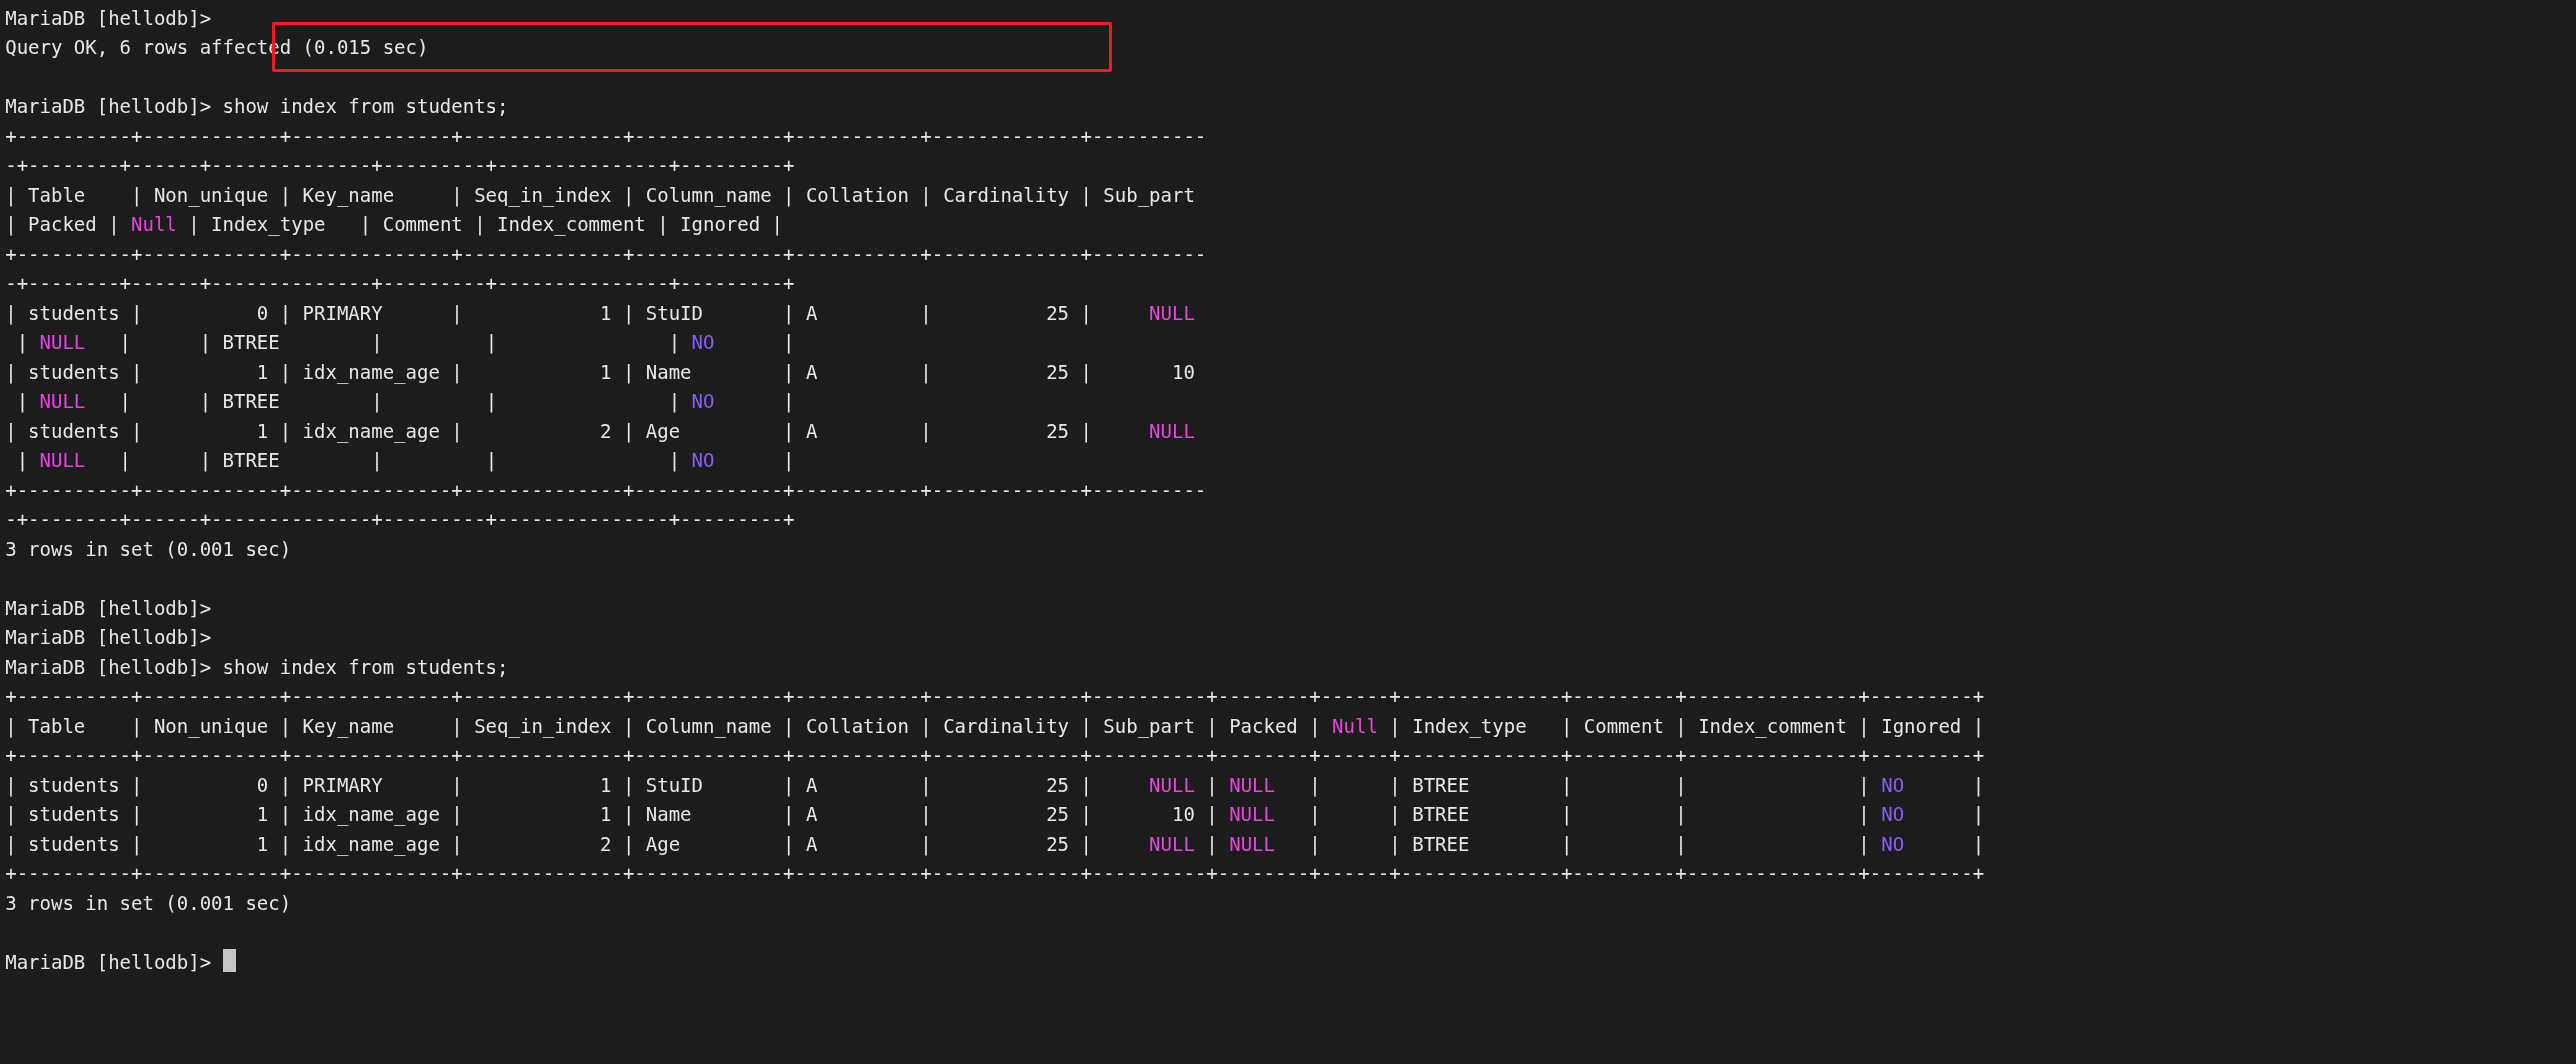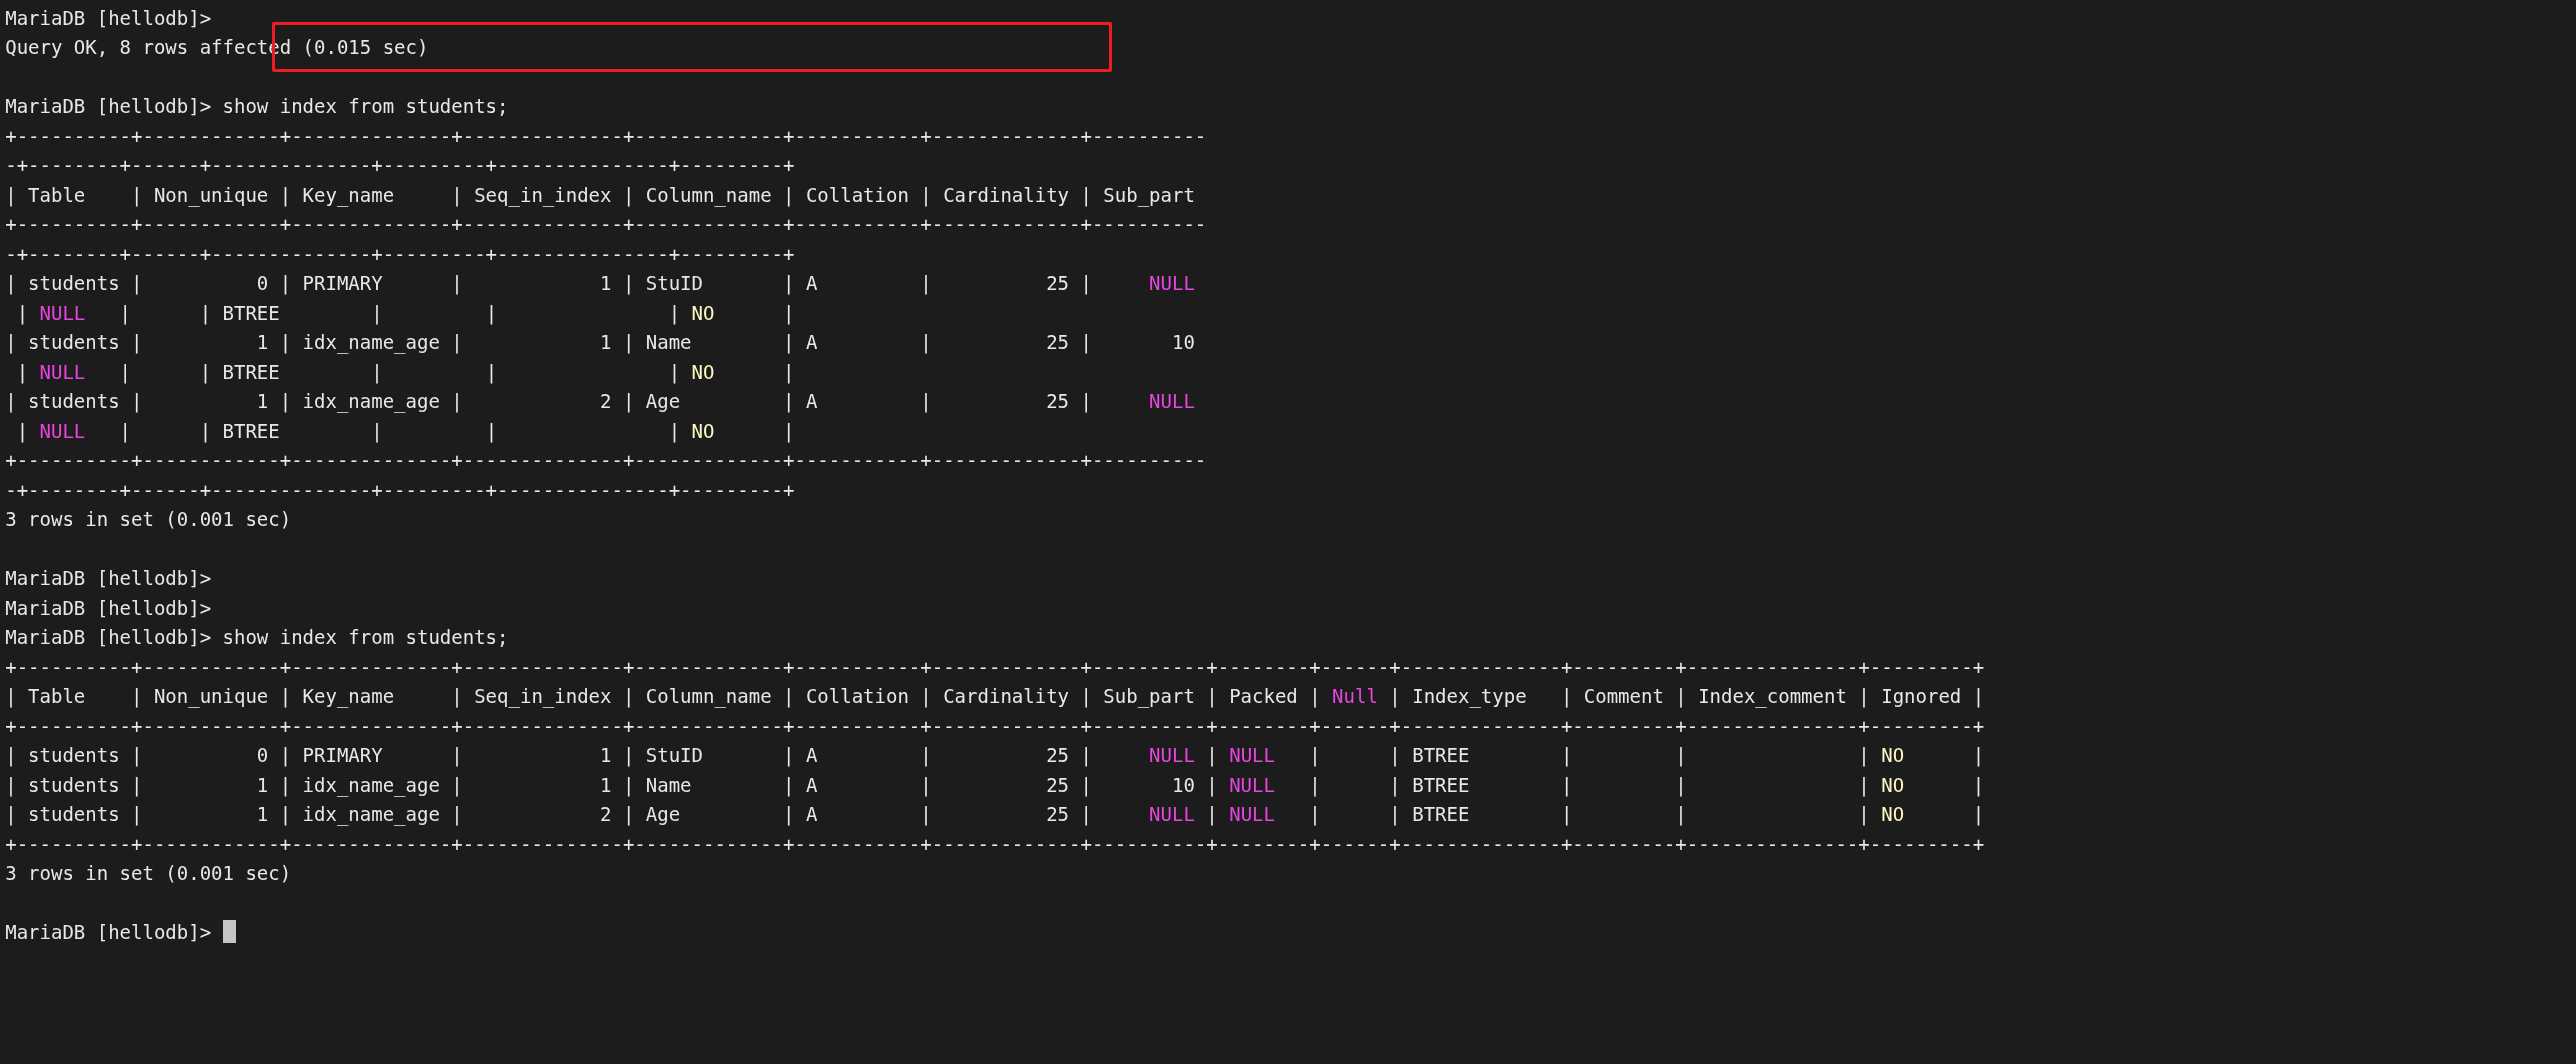--- a/index.html
+++ b/index.html
@@ -26,21 +26,21 @@
     letter-spacing: 0px;
   }
   .line {
     white-space: pre;
     height: 29.5px;
     font-variant-ligatures: none;
   }
   .blank { height: 29.5px; }
   .white  { color: #e8e8e8; }
   .null   { color: #e845e0; }
-  .no     { color: #fef9c3; }
+  .no     { color: #8b5cf6; }
   .cursor {
     display: inline-block;
     width: 13.8px;
     height: 22.6px;
     background: #c6c6c6;
     vertical-align: -3.5px;
   }
   #highlight-box {
     position: absolute;
     left: 272px;
@@ -54,33 +54,34 @@
   }
 </style>
 </head>
 <body>
 
 <div id="terminal">
 
   <div class="line"><span class="white">MariaDB [hellodb]&gt; </span></div>
 
 
-  <div class="line"><span class="white">Query OK, 8 rows affected (0.015 sec)</span></div>
+  <div class="line"><span class="white">Query OK, 6 rows affected (0.015 sec)</span></div>
 
 
   <div class="line blank"></div>
 
   <div class="line"><span class="white">MariaDB [hellodb]&gt; show index from students;</span></div>
 
   <div class="line"><span class="white">+----------+------------+--------------+--------------+-------------+-----------+-------------+----------</span></div>
 
   <div class="line"><span class="white">-+--------+------+--------------+---------+---------------+---------+</span></div>
 
   <div class="line"><span class="white">| Table    | Non_unique | Key_name     | Seq_in_index | Column_name | Collation | Cardinality | Sub_part</span></div>
 
+  <div class="line"><span class="white">| Packed | </span><span class="null">Null</span><span class="white"> | Index_type   | Comment | Index_comment | Ignored |</span></div>
 
   <div class="line"><span class="white">+----------+------------+--------------+--------------+-------------+-----------+-------------+----------</span></div>
 
   <div class="line"><span class="white">-+--------+------+--------------+---------+---------------+---------+</span></div>
 
   <div class="line"><span class="white">| students |          0 | PRIMARY      |            1 | StuID       | A         |          25 |     </span><span class="null">NULL</span></div>
   <div class="line"><span class="white"> | </span><span class="null">NULL</span><span class="white">   |      | BTREE        |         |               | </span><span class="no">NO</span><span class="white">      |</span></div>
 
   <div class="line"><span class="white">| students |          1 | idx_name_age |            1 | Name        | A         |          25 |       10</span></div>
   <div class="line"><span class="white"> | </span><span class="null">NULL</span><span class="white">   |      | BTREE        |         |               | </span><span class="no">NO</span><span class="white">      |</span></div>

